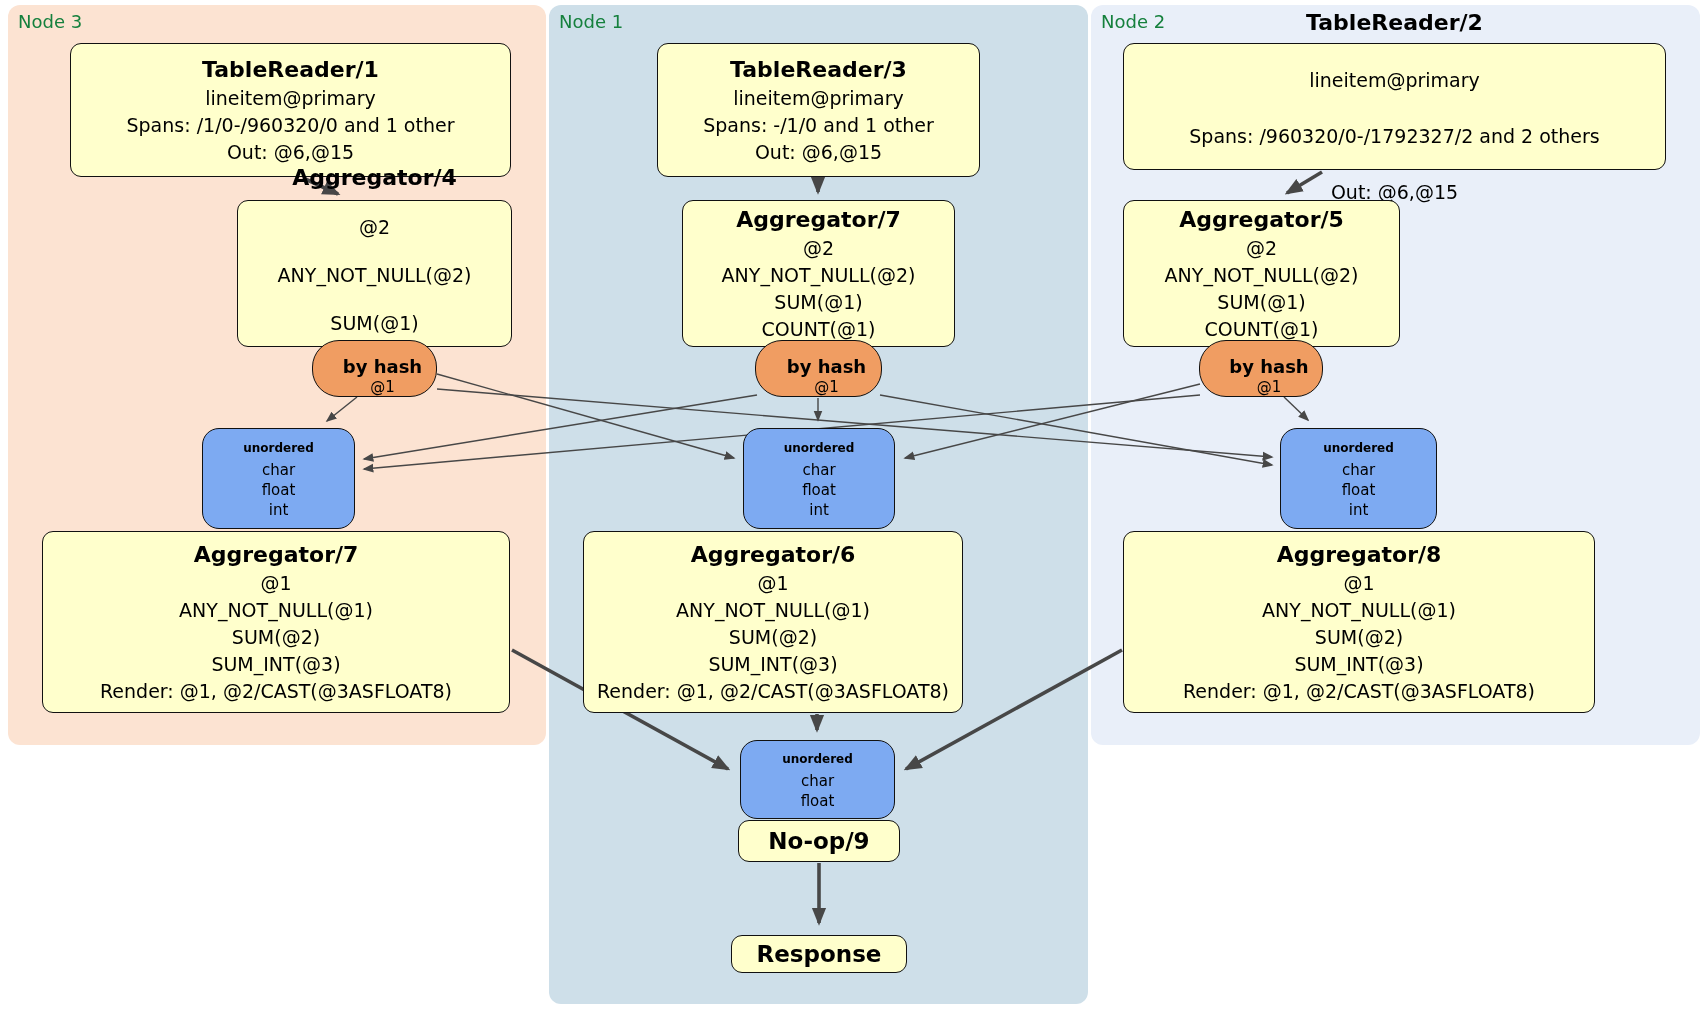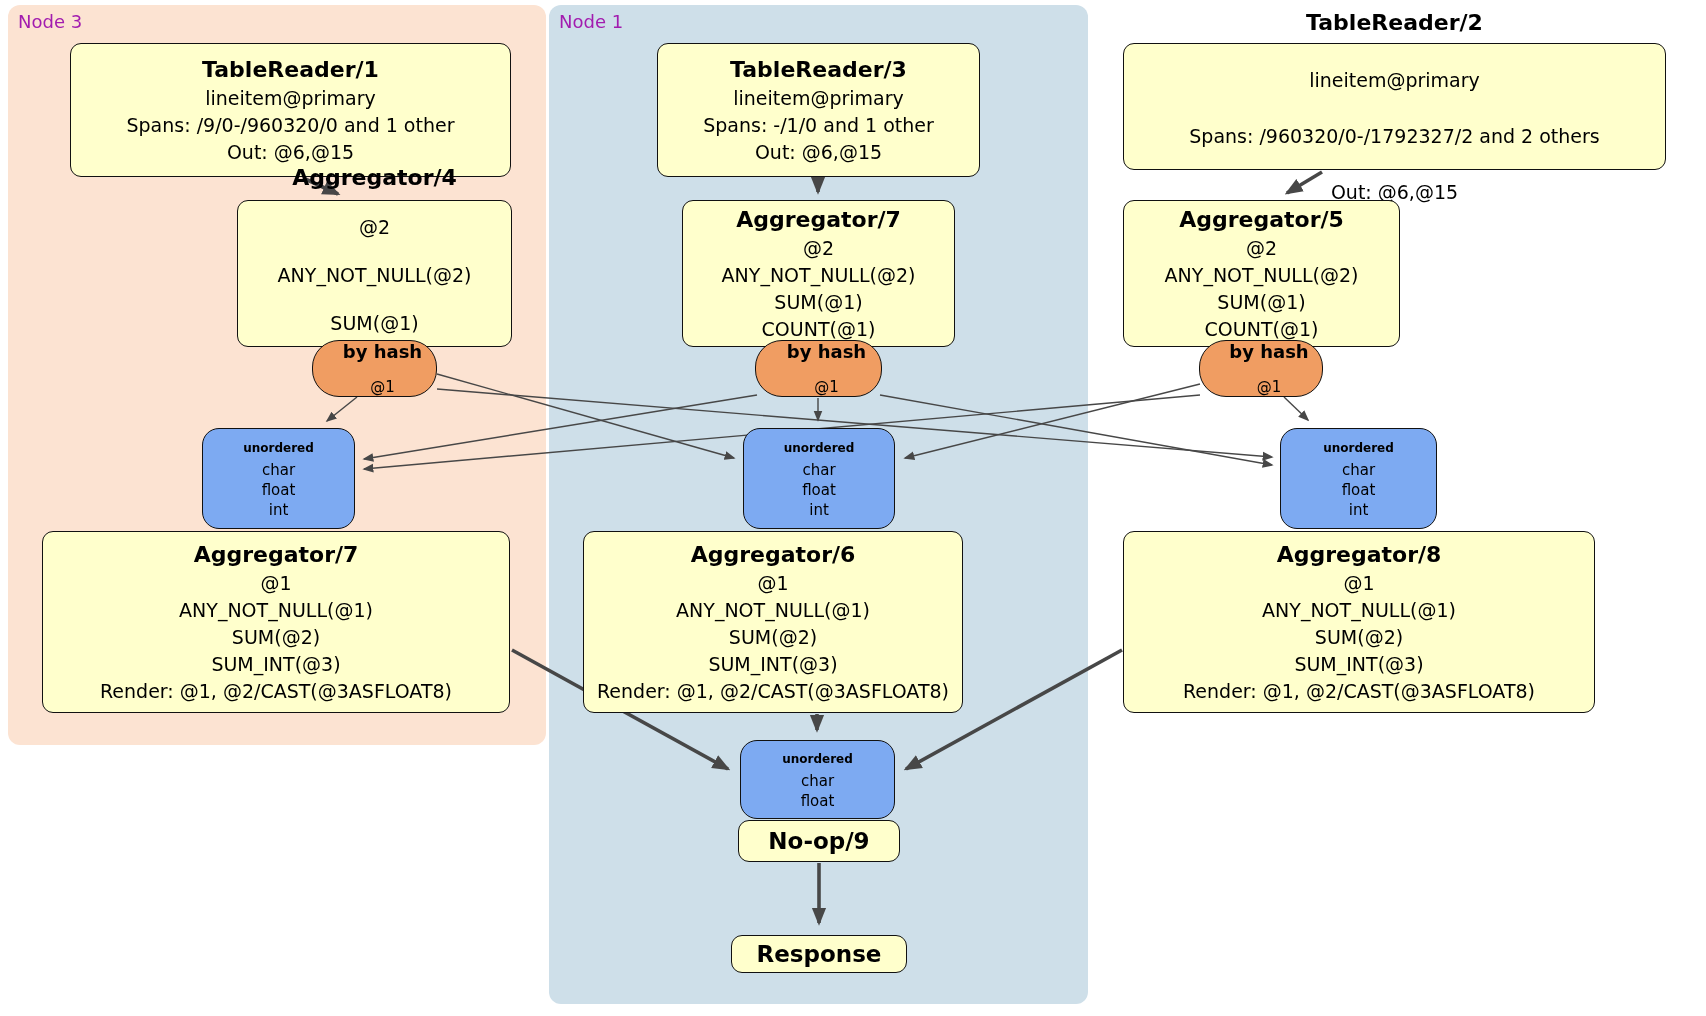--- a/index.html
+++ b/index.html
@@ -5,32 +5,32 @@
   html,body { margin:0; padding:0; background:#ffffff; }
   .canvas {
     position:relative; width:1706px; height:1016px; overflow:hidden;
     font-family:"DejaVu Sans","Liberation Sans",sans-serif; color:#000;
     background:#ffffff;
   }
   .region { position:absolute; border-radius:12px; z-index:0; }
   #region-node3 { left:8px;   top:5px; width:538px; height:740px; background:#fce3d2; }
   #region-node1 { left:549px; top:5px; width:539px; height:999px; background:#cedfe9; }
   #region-node2 { left:1091px;top:5px; width:609px; height:740px; background:#e9eff9; }
-  .region-label { position:absolute; left:10px; top:6px; font-size:18px; color:#a21caf; }
+  .region-label { position:absolute; left:10px; top:6px; font-size:18px; color:#15803d; }
   svg.edges { position:absolute; left:0; top:0; z-index:1; }
   .pbox {
     position:absolute; z-index:2; background:#ffffcc; border:1.6px solid #111;
     border-radius:11px; display:flex; flex-direction:column; justify-content:center;
     align-items:center; text-align:center; box-sizing:border-box;
   }
   .ptitle { font-weight:bold; font-size:22px; line-height:30px; white-space:nowrap; }
   .pline  { font-size:19px; line-height:27px; white-space:nowrap; }
   .router {
     position:absolute; z-index:3; background:#f09d62; border:1.6px solid #111;
-    border-radius:27px; display:flex; flex-direction:column; justify-content:space-between;
+    border-radius:27px; display:flex; flex-direction:column; justify-content:flex-end;
     align-items:center; text-align:center; box-sizing:border-box;padding-left:16px;
   }
   .rtitle { font-weight:bold; font-size:18px; line-height:22px; }
   .rdetail{ font-size:15px; line-height:18px; }
   .sync {
     position:absolute; z-index:3; background:#7daaf2; border:1.6px solid #111;
     border-radius:17px; display:flex; flex-direction:column; justify-content:center;
     align-items:center; text-align:center; box-sizing:border-box;
   }
   .stitle { font-weight:bold; font-size:12px; line-height:23px; }
@@ -58,20 +58,23 @@
 </head>
 <body>
 
 <div class="canvas">
 
   <div class="region" id="region-node3">
     <div class="region-label">Node 3</div>
   </div>
   <div class="region" id="region-node1">
     <div class="region-label">Node 1</div>
+  </div>
+  <div class="region" id="region-node2">
+    <div class="region-label">Node 2</div>
   </div>
 
   <svg class="edges" width="1706" height="1016">
     <defs>
       <marker id="ah-big" markerUnits="userSpaceOnUse" markerWidth="18" markerHeight="16" viewBox="0 0 10 8" refX="8.5" refY="4" orient="auto">
         <path d="M0,0 L10,4 L0,8 z" fill="#474747"></path>
       </marker>
       <marker id="ah-small" markerUnits="userSpaceOnUse" markerWidth="11" markerHeight="10" viewBox="0 0 10 8" refX="8.5" refY="4" orient="auto">
         <path d="M0,0 L10,4 L0,8 z" fill="#474747"></path>
       </marker>
@@ -94,21 +97,21 @@
       <path d="M880,395 L1272,465" marker-end="url(#ah-small)"></path>
       <path d="M1200,395 L364,469" marker-end="url(#ah-small)"></path>
       <path d="M1200,384 L905,458" marker-end="url(#ah-small)"></path>
       <path d="M1284,397 L1308,420" marker-end="url(#ah-small)"></path>
     </g>
   </svg>
 
   <div class="pbox" id="tr1">
     <div class="ptitle">TableReader/1</div>
     <div class="pline">lineitem@primary</div>
-    <div class="pline">Spans: /9/0-/960320/0 and 1 other</div>
+    <div class="pline">Spans: /1/0-/960320/0 and 1 other</div>
     <div class="pline">Out: @6,@15</div>
   </div>
 
   <div class="pbox" id="tr0">
     <div class="ptitle">TableReader/3</div>
     <div class="pline">lineitem@primary</div>
     <div class="pline">Spans: -/1/0 and 1 other</div>
     <div class="pline">Out: @6,@15</div>
   </div>
 

